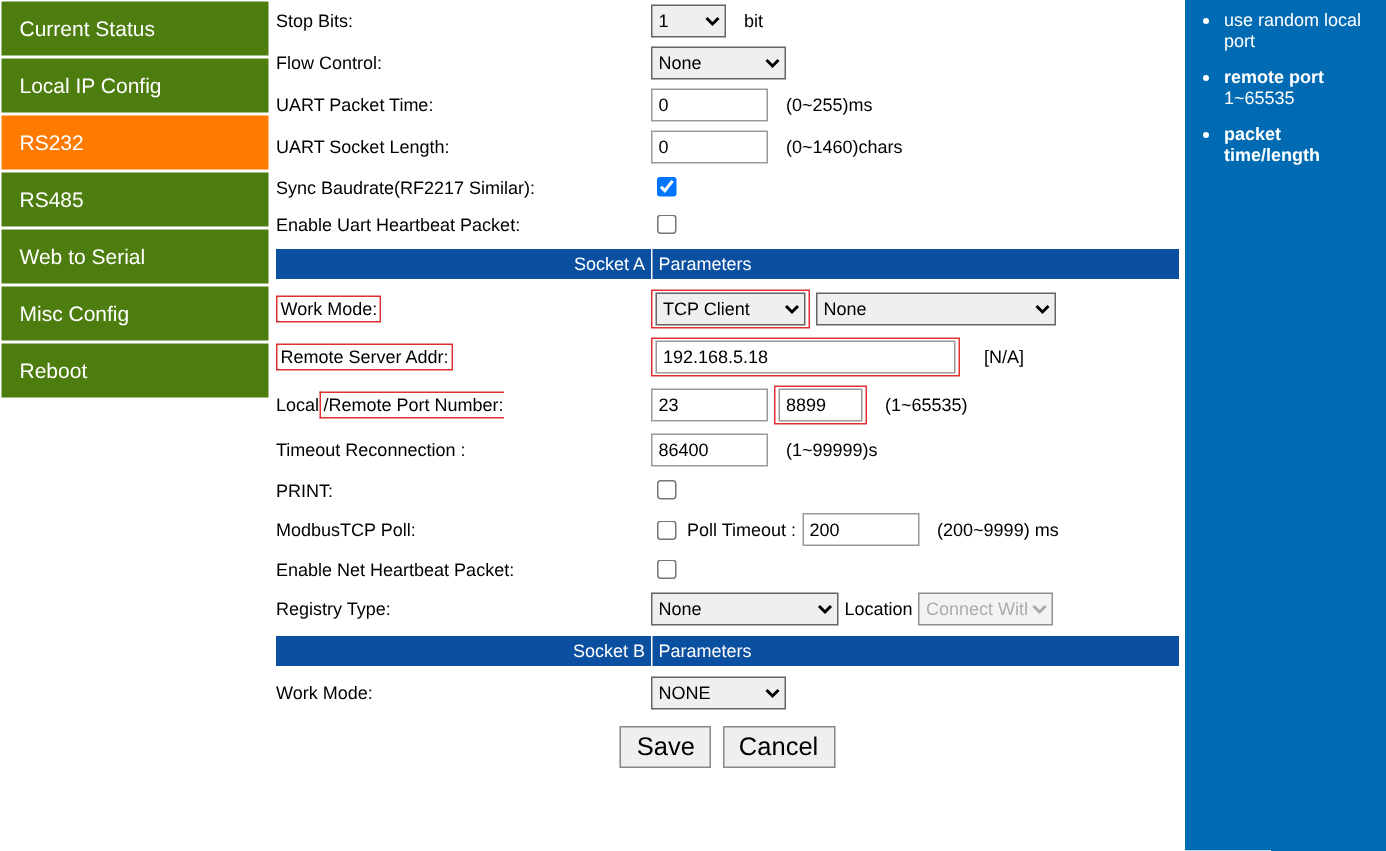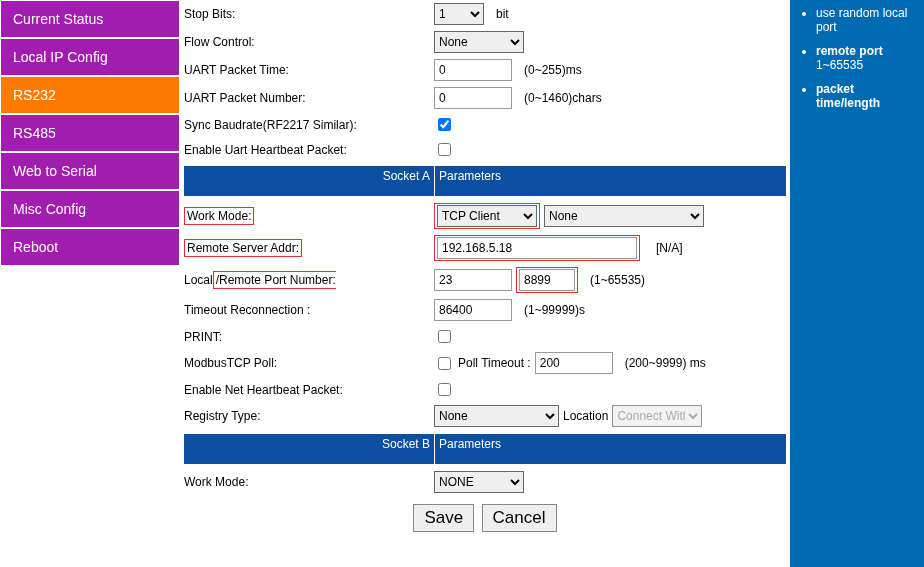--- a/index.html
+++ b/index.html
@@ -16,21 +16,21 @@
   .sidebar {
     position: absolute;
     left: 0; top: 0;
     width: 180px;
     background: #fff;
   }
   .sidebar .nav-item {
     display: block;
     border: 1px solid #fff;
     padding: 10px 12px;
-    background: #a21caf;
+    background: #4d7c0f;
     color: #fff;
     font-size: 14px;
     cursor: pointer;
     margin-bottom: 0;
   }
   .sidebar .nav-item.active {
     background: #ff7b00;
   }
   .main {
     position: absolute;
@@ -81,21 +81,21 @@
     font-size: 12px;
     margin: 4px 0;
   }
   .section-header .sh-left {
     width: 250px;
     text-align: right;
     padding: 3px 4px 3px 0;
   }
   .section-header .sh-right {
     flex: 1;
-    padding: 3px 0 13px 4px;
+    padding: 3px 0 3px 4px;
     border-left: 1px solid #fff;
   }
   .redbox {
     border: 1px solid #e03030;
     padding: 1px 2px;
     display: inline-flex;
     align-items: center;
   }
   .rightcol {
     position: absolute;
@@ -164,21 +164,21 @@
 
   <div class="form-row">
     <div class="label">UART Packet Time:</div>
     <div class="field">
       <input type="text" value="0" style="">
       <span class="hint">(0~255)ms</span>
     </div>
   </div>
 
   <div class="form-row">
-    <div class="label">UART Packet Number:</div>
+    <div class="label">UART Socket Length:</div>
     <div class="field">
       <input type="text" value="0" style="">
       <span class="hint">(0~1460)chars</span>
     </div>
   </div>
 
   <div class="form-row">
     <div class="label">Sync Baudrate(RF2217 Similar):</div>
     <div class="field">
       <input type="checkbox" checked="" style="">

